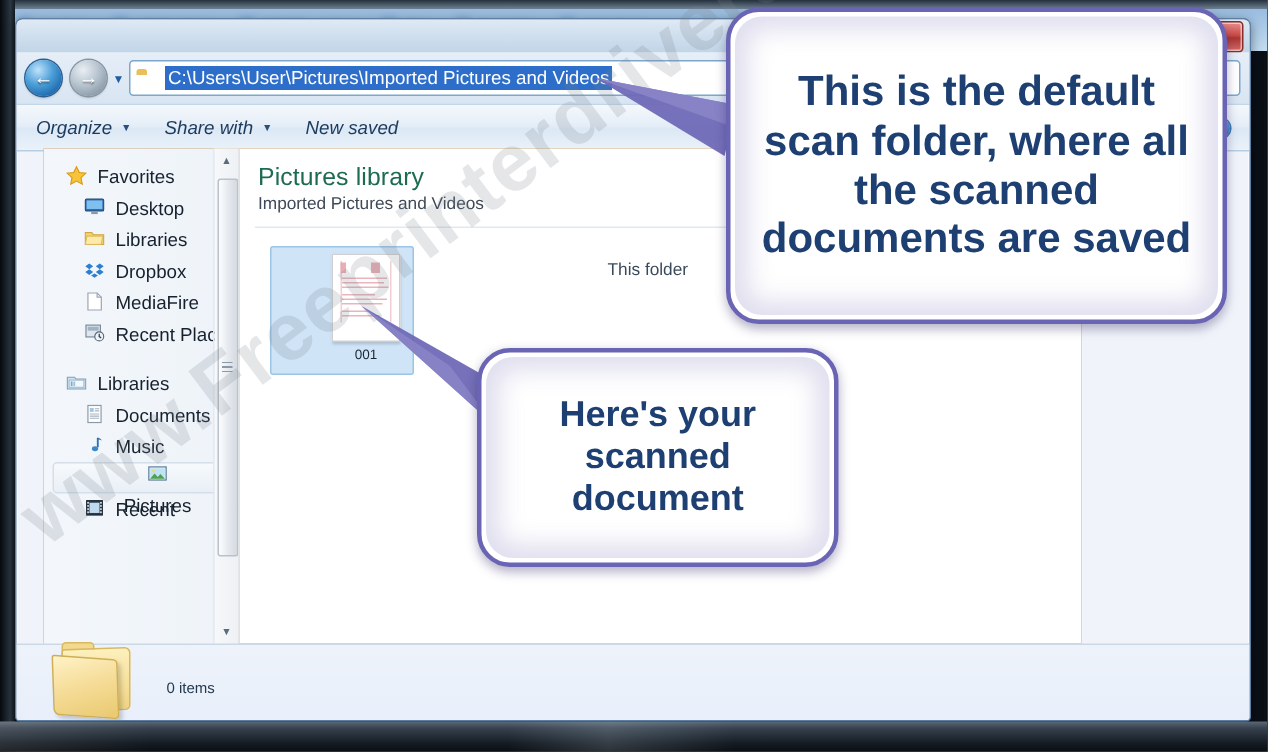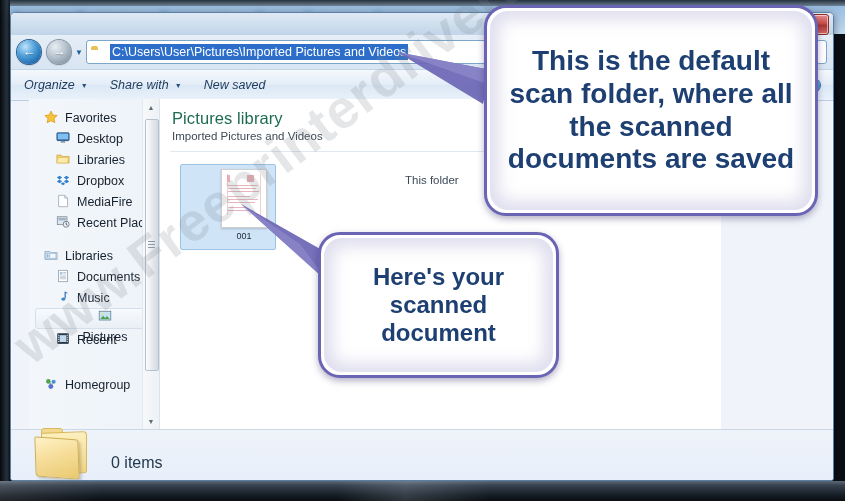--- a/index.html
+++ b/index.html
@@ -163,21 +163,21 @@
   .status-folder{position:absolute;left:22px;top:-6px;width:62px;height:56px;}
   .sf-back{position:absolute;left:8px;top:8px;width:44px;height:40px;
     background:linear-gradient(180deg,#fdf0bd,#f0d484);border:1px solid #d9b95f;border-radius:2px 4px 3px 3px;
     transform:skewY(-2deg);}
   .sf-tab{position:absolute;left:8px;top:4px;width:20px;height:8px;background:#f3d98e;border:1px solid #d9b95f;
     border-radius:3px 3px 0 0;}
   .sf-front{position:absolute;left:2px;top:14px;width:42px;height:38px;
     background:linear-gradient(160deg,#fff3c8 0%,#f6dd9a 45%,#e9c96f 100%);
     border:1px solid #cfae55;border-radius:2px 3px 3px 4px;transform:skewY(6deg) rotate(-2deg);
     box-shadow:2px 2px 3px rgba(0,0,0,.18);}
-  .status-text{position:absolute;left:100px;top:24px;font-size:16px;color:#22384f;}
+  .status-text{position:absolute;left:100px;top:24px;font-size:10px;color:#22384f;}
 
   
   .watermark{
     position:absolute;left:-10px;top:150px;width:860px;height:300px;
     pointer-events:none;overflow:visible;
   }
   .wm-text{
     position:absolute;left:30px;top:170px;
     transform:rotate(-37deg);transform-origin:left center;
     font-size:54px;font-weight:bold;color:rgba(120,130,140,.20);
@@ -412,31 +412,20 @@
                   <rect x="12.3" y="10.2" width="1.2" height="1.3"></rect>
                 </g>
               </svg>
           </span>
           <span>Recent</span>
         </div>
 
         <div class="nav-gap"></div>
         <div class="nav-gap"></div>
 
-        <div class="nav-item">
-          <span class="ico">
-            <svg viewBox="0 0 16 16" width="16" height="14">
-                <circle cx="5" cy="5" r="2.6" fill="#4fa34f"></circle>
-                <circle cx="11" cy="5.4" r="2.4" fill="#4f8fd6"></circle>
-                <circle cx="7.8" cy="10.8" r="2.8" fill="#5a6fd0"></circle>
-                <path d="M6.6 6.3l1.6 2.4M9.4 7.1L8.6 8.6" stroke="#7b8899" stroke-width="1"></path>
-              </svg>
-          </span>
-          <span>Homegroup</span>
-        </div>
 
         <div class="navscroll">
           <div class="sb-arrow">▲</div>
           <div class="sb-thumb">
             <span class="sb-grip"></span>
           </div>
           <div class="sb-arrow" style="position:absolute;bottom:0;left:0;">▼</div>
         </div>
       </div>
 

